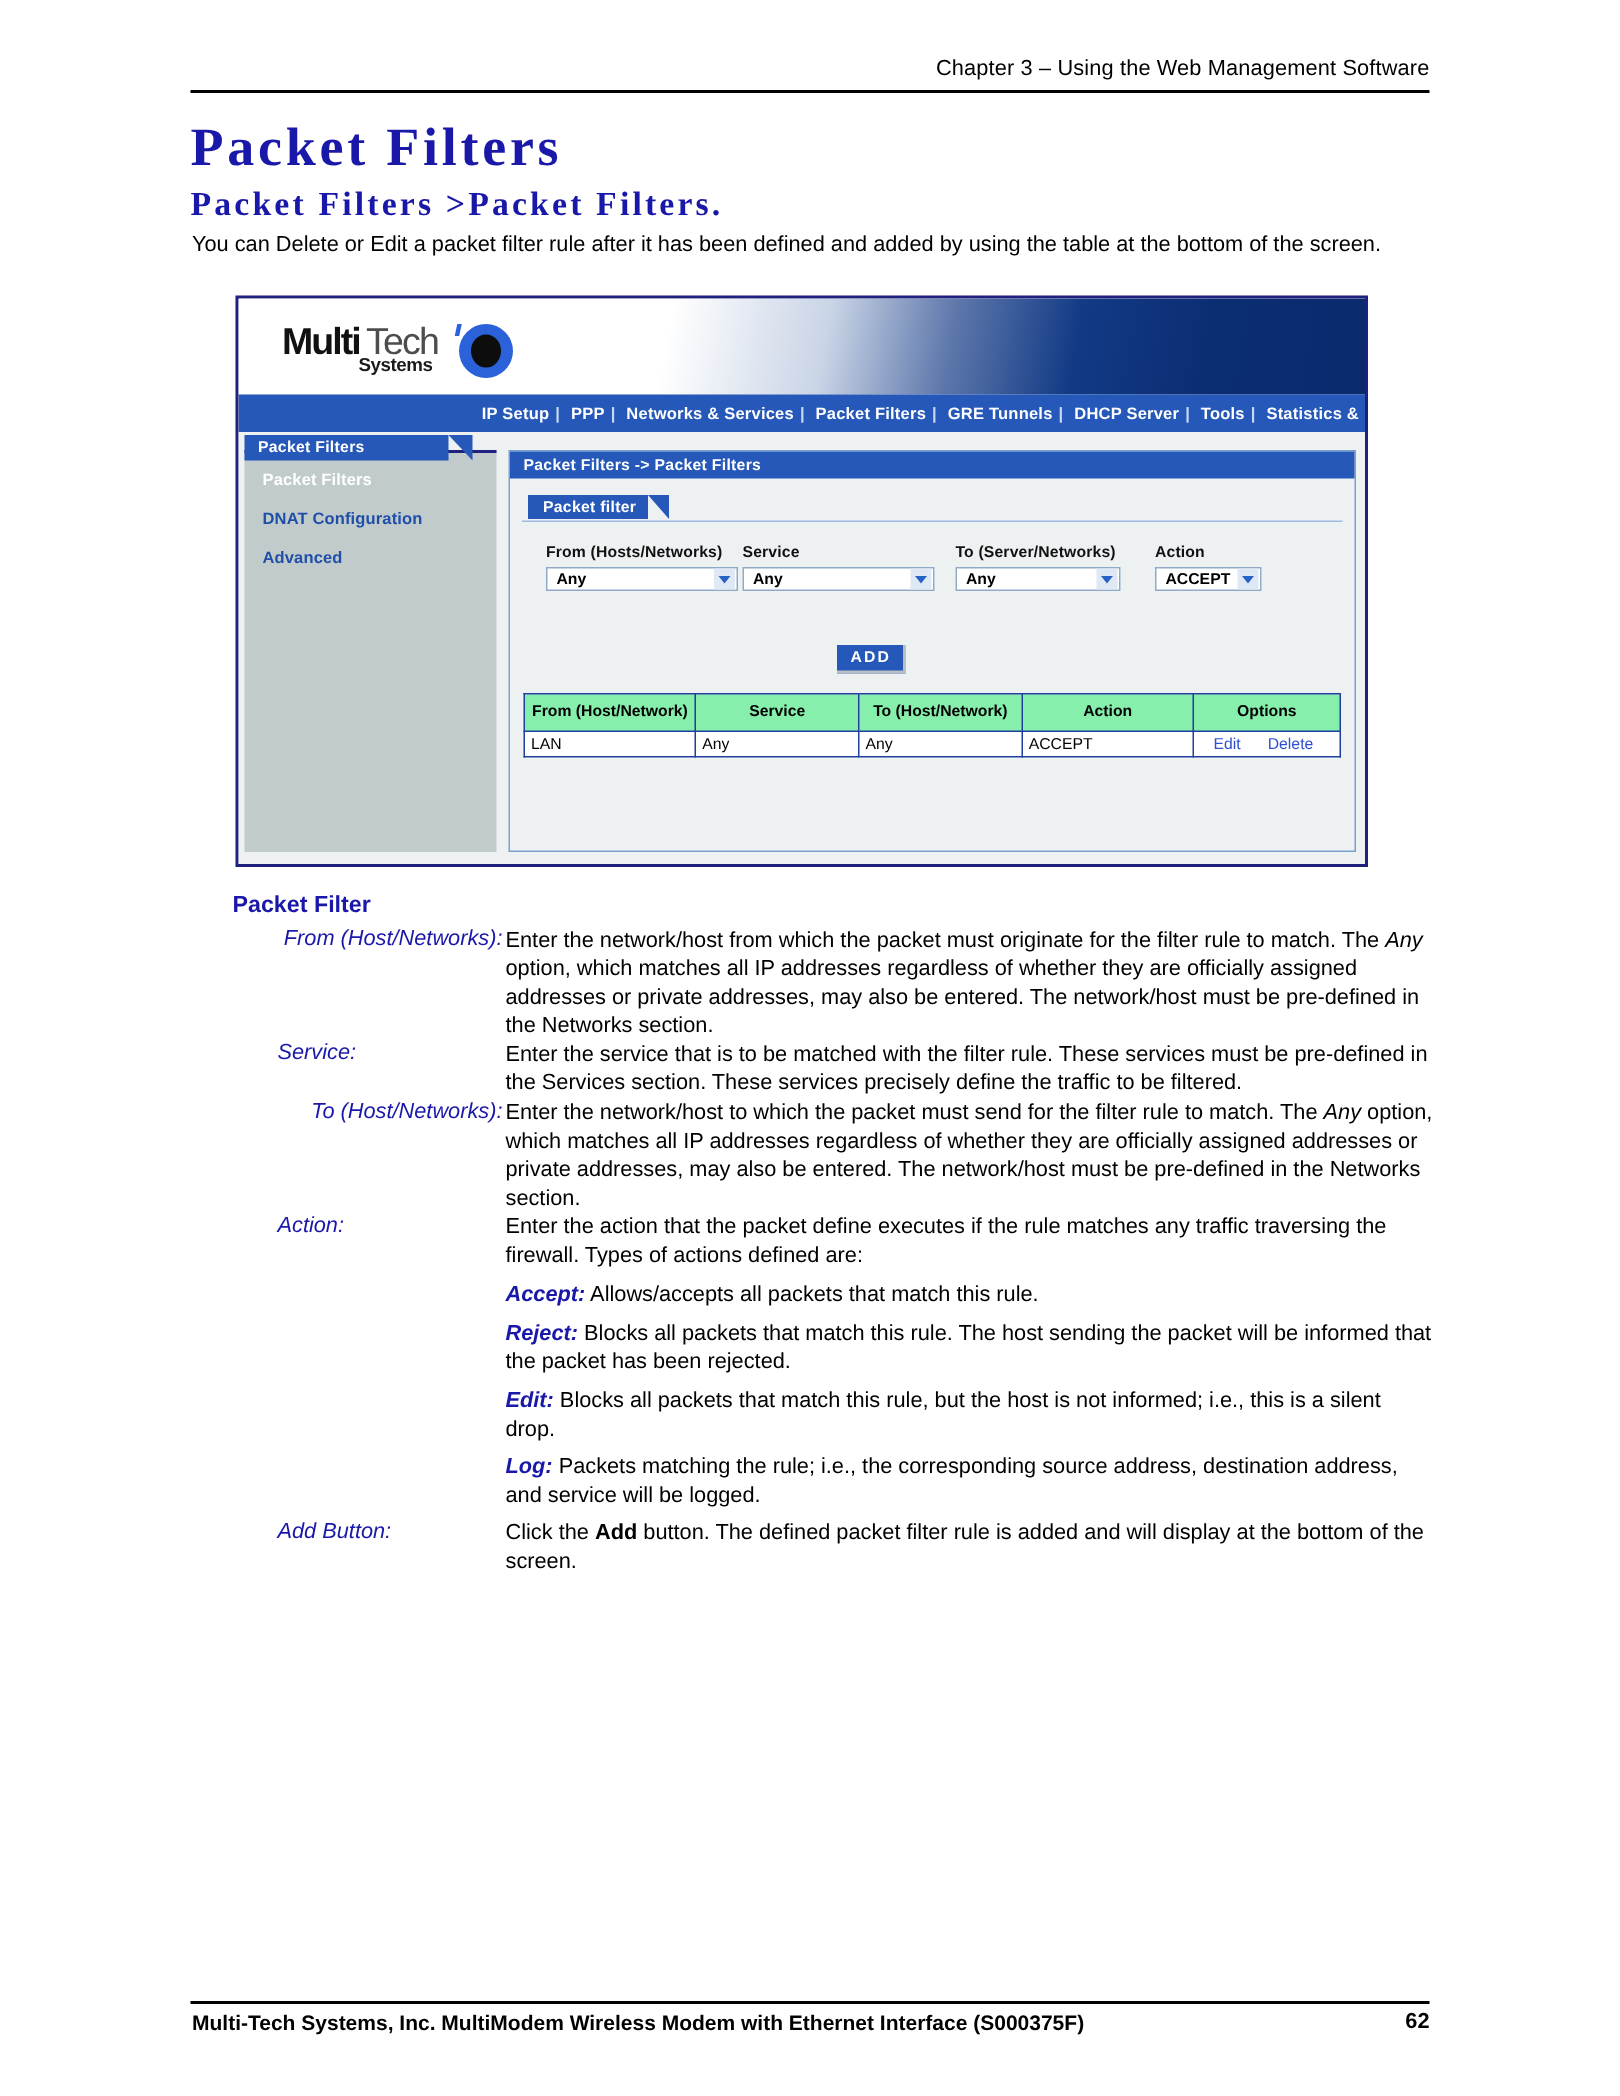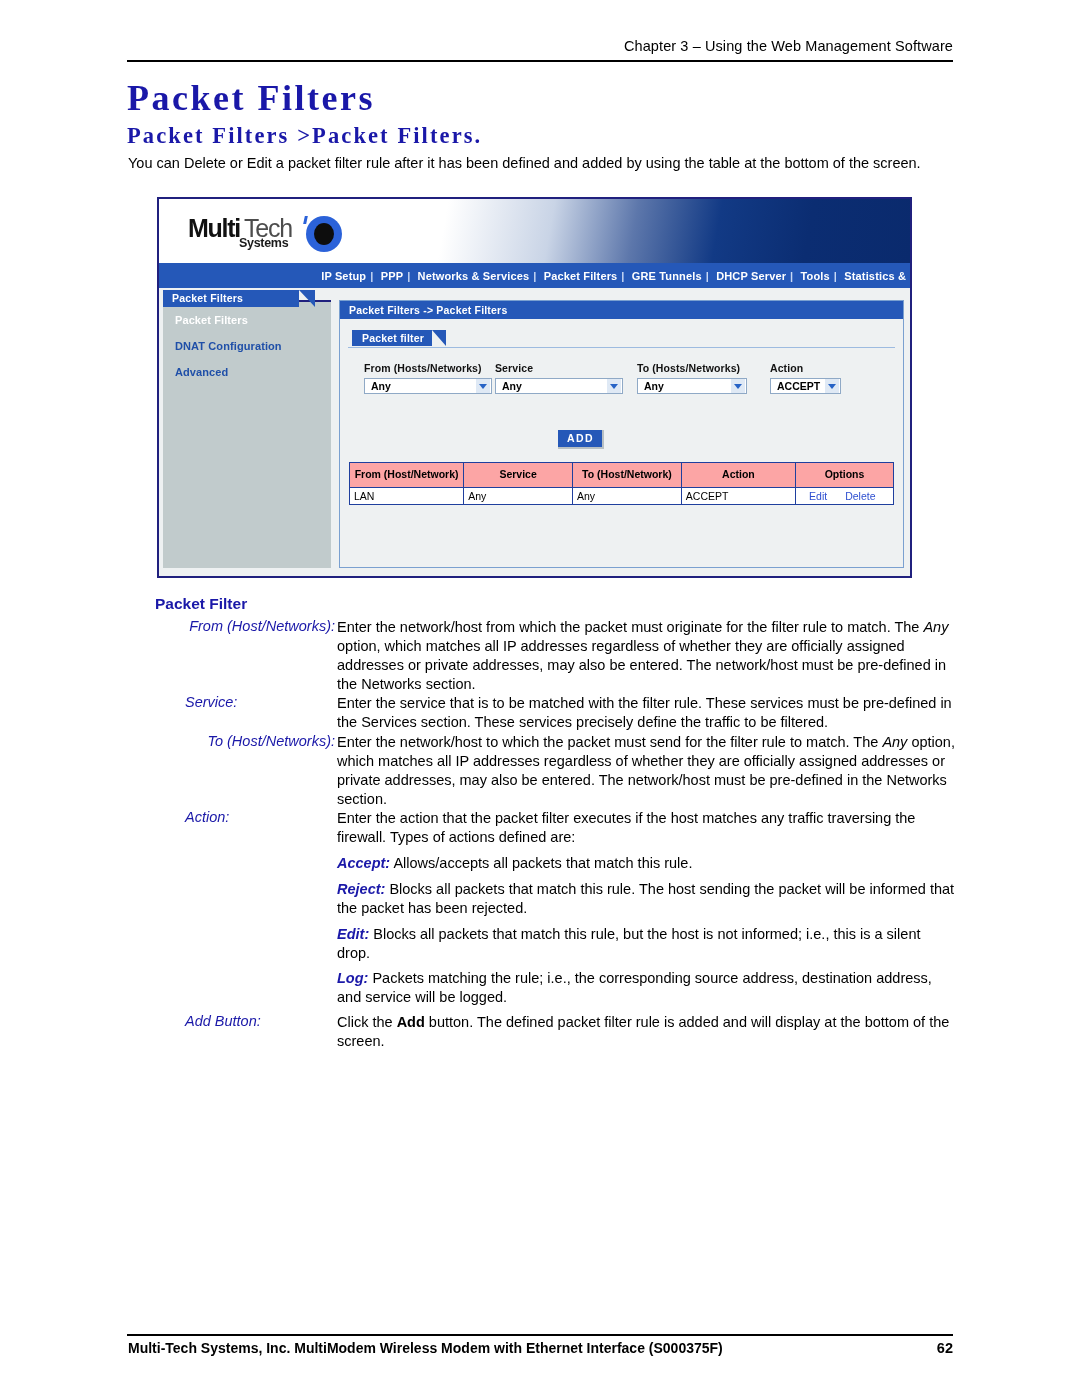--- a/index.html
+++ b/index.html
@@ -349,21 +349,21 @@
     width: calc(100% - 18px);
     table-layout: fixed;
   }
   .rules th, .rules td {
     border: 1px solid #1f3f9e;
     font-size: 10.5px;
     padding: 2px 4px;
     box-sizing: border-box;
   }
   .rules th {
-    background: #fca5a5;
+    background: #86efac;
     font-weight: bold;
     text-align: center;
     height: 25px;
     line-height: 1.1;
   }
   .rules td {
     background: #ffffff;
     height: 17px;
     text-align: left;
   }
@@ -523,21 +523,21 @@
             </div>
           </div>
           <div class="field" style="left:143px; width:130px;">
             <div class="field-label">Service</div>
             <div class="sel" style="width:128px;">
               <span class="sel-val">Any</span>
               <span class="sel-arrow"></span>
             </div>
           </div>
           <div class="field" style="left:285px; width:120px;">
-            <div class="field-label">To (Hosts/Networks)</div>
+            <div class="field-label">To (Server/Networks)</div>
             <div class="sel" style="width:110px;">
               <span class="sel-val">Any</span>
               <span class="sel-arrow"></span>
             </div>
           </div>
           <div class="field" style="left:418px; width:100px;">
             <div class="field-label">Action</div>
             <div class="sel" style="width:71px;">
               <span class="sel-val">ACCEPT</span>
               <span class="sel-arrow"></span>
@@ -590,21 +590,21 @@
       <div class="def-body">Enter the service that is to be matched with the filter rule. These services must be pre-defined in the Services section. These services precisely define the traffic to be filtered.</div>
     </div>
 
     <div class="def">
       <div class="def-term">To (Host/Networks):</div>
       <div class="def-body">Enter the network/host to which the packet must send for the filter rule to match. The <span class="it">Any</span> option, which matches all IP addresses regardless of whether they are officially assigned addresses or private addresses, may also be entered. The network/host must be pre-defined in the Networks section.</div>
     </div>
 
     <div class="def">
       <div class="def-term left">Action:</div>
-      <div class="def-body">Enter the action that the packet filter executes if the host matches any traffic traversing the firewall. Types of actions defined are:</div>
+      <div class="def-body">Enter the action that the packet define executes if the rule matches any traffic traversing the firewall. Types of actions defined are:</div>
       <div class="sub-def">
         <span class="sub-term">Accept:</span><span> Allows/accepts all packets that match this rule.</span>
       </div>
       <div class="sub-def">
         <span class="sub-term">Reject:</span><span> Blocks all packets that match this rule. The host sending the packet will be informed that the packet has been rejected.</span>
       </div>
       <div class="sub-def">
         <span class="sub-term">Edit:</span><span> Blocks all packets that match this rule, but the host is not informed; i.e., this is a silent drop.</span>
       </div>
       <div class="sub-def">

